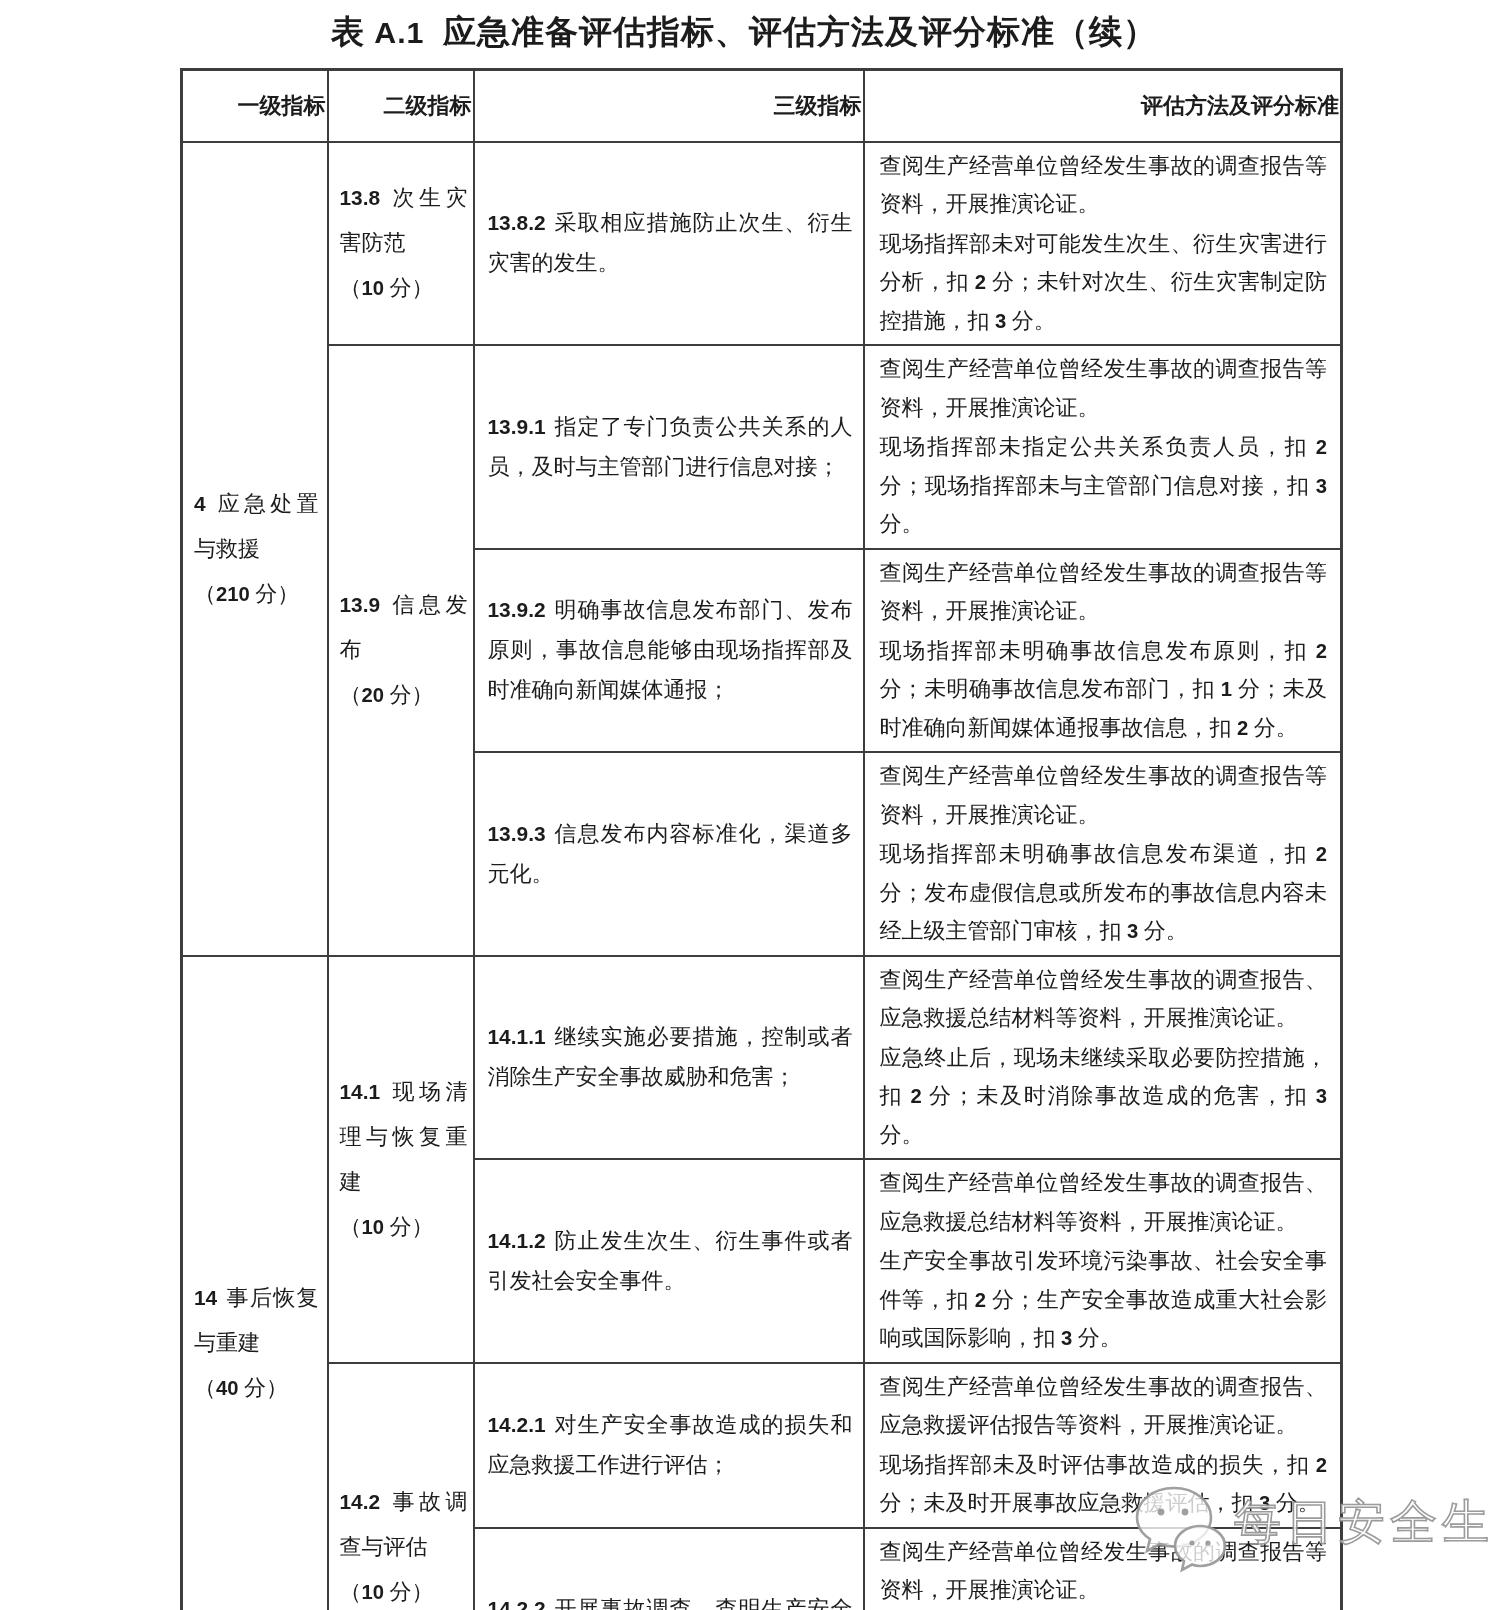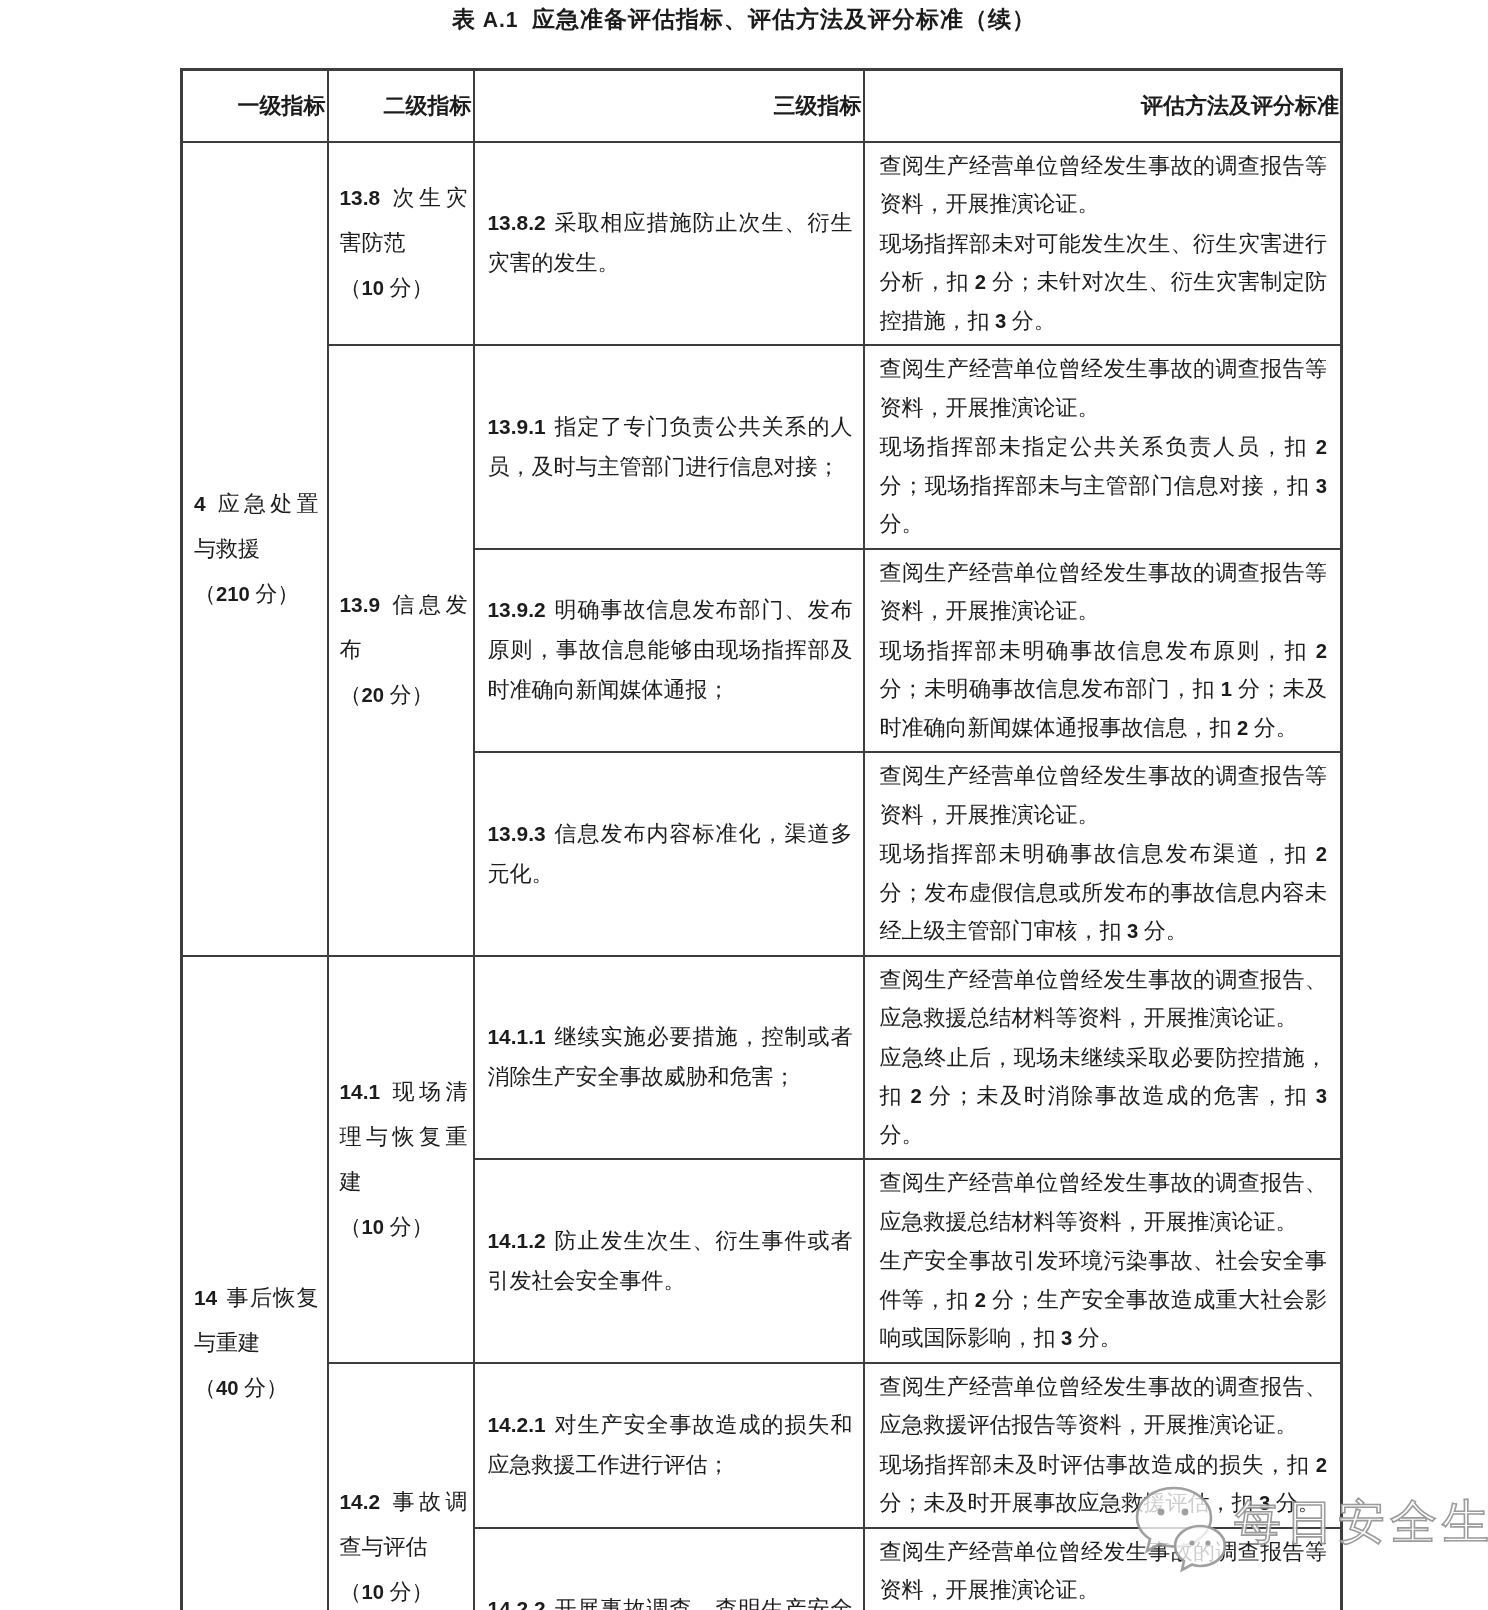--- a/index.html
+++ b/index.html
@@ -7,22 +7,22 @@
     width:1488px;height:1610px;
     background:#ffffff;
     font-family:"Liberation Serif","DejaVu Serif",serif;
     color:#1c1c1c;
     position:relative;
     overflow:hidden;
   }
   .doc-title{
     width:100%;
     text-align:center;
-    padding-top:4px;
-    font-size:23px;
+    padding-top:10px;
+    font-size:33px;
     font-weight:700;
     letter-spacing:1px;
     white-space:pre;
   }
   table.eval{
     position:absolute;
     left:180px; top:68px;
     width:1160px;
     border-collapse:collapse;
     table-layout:fixed;

